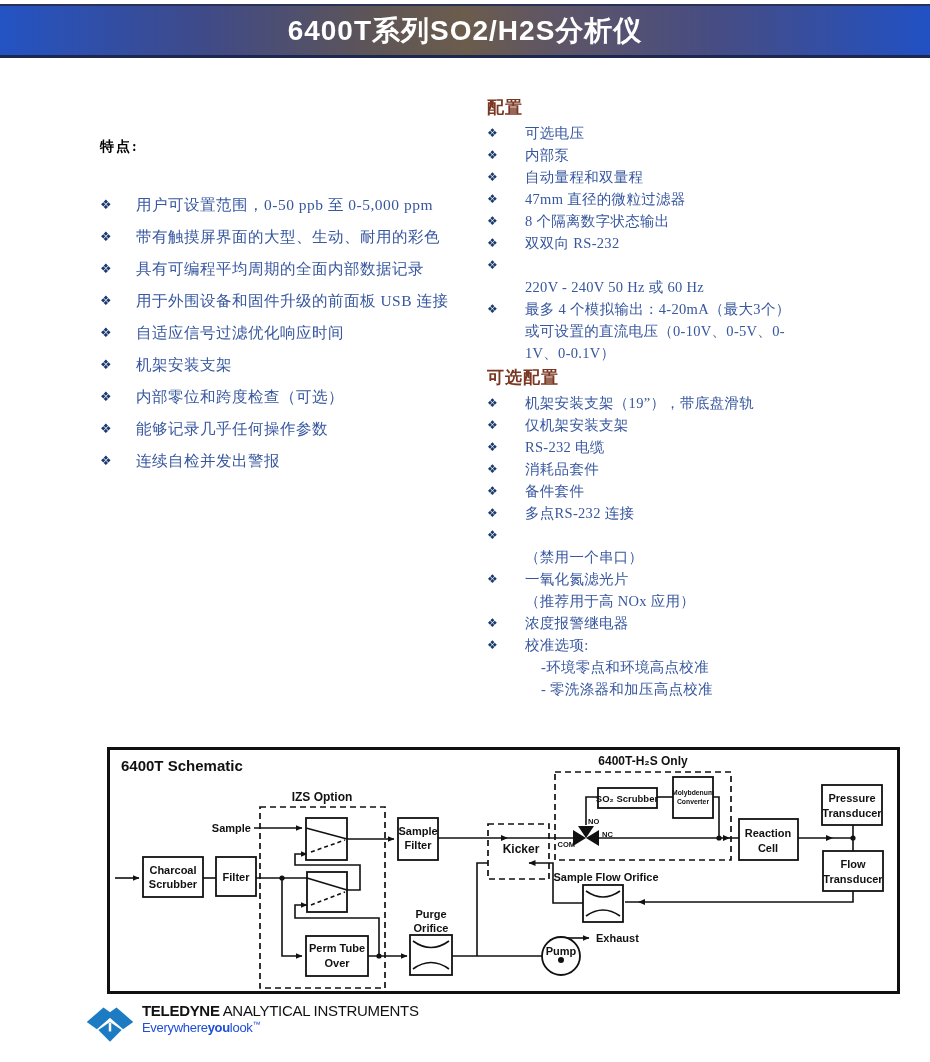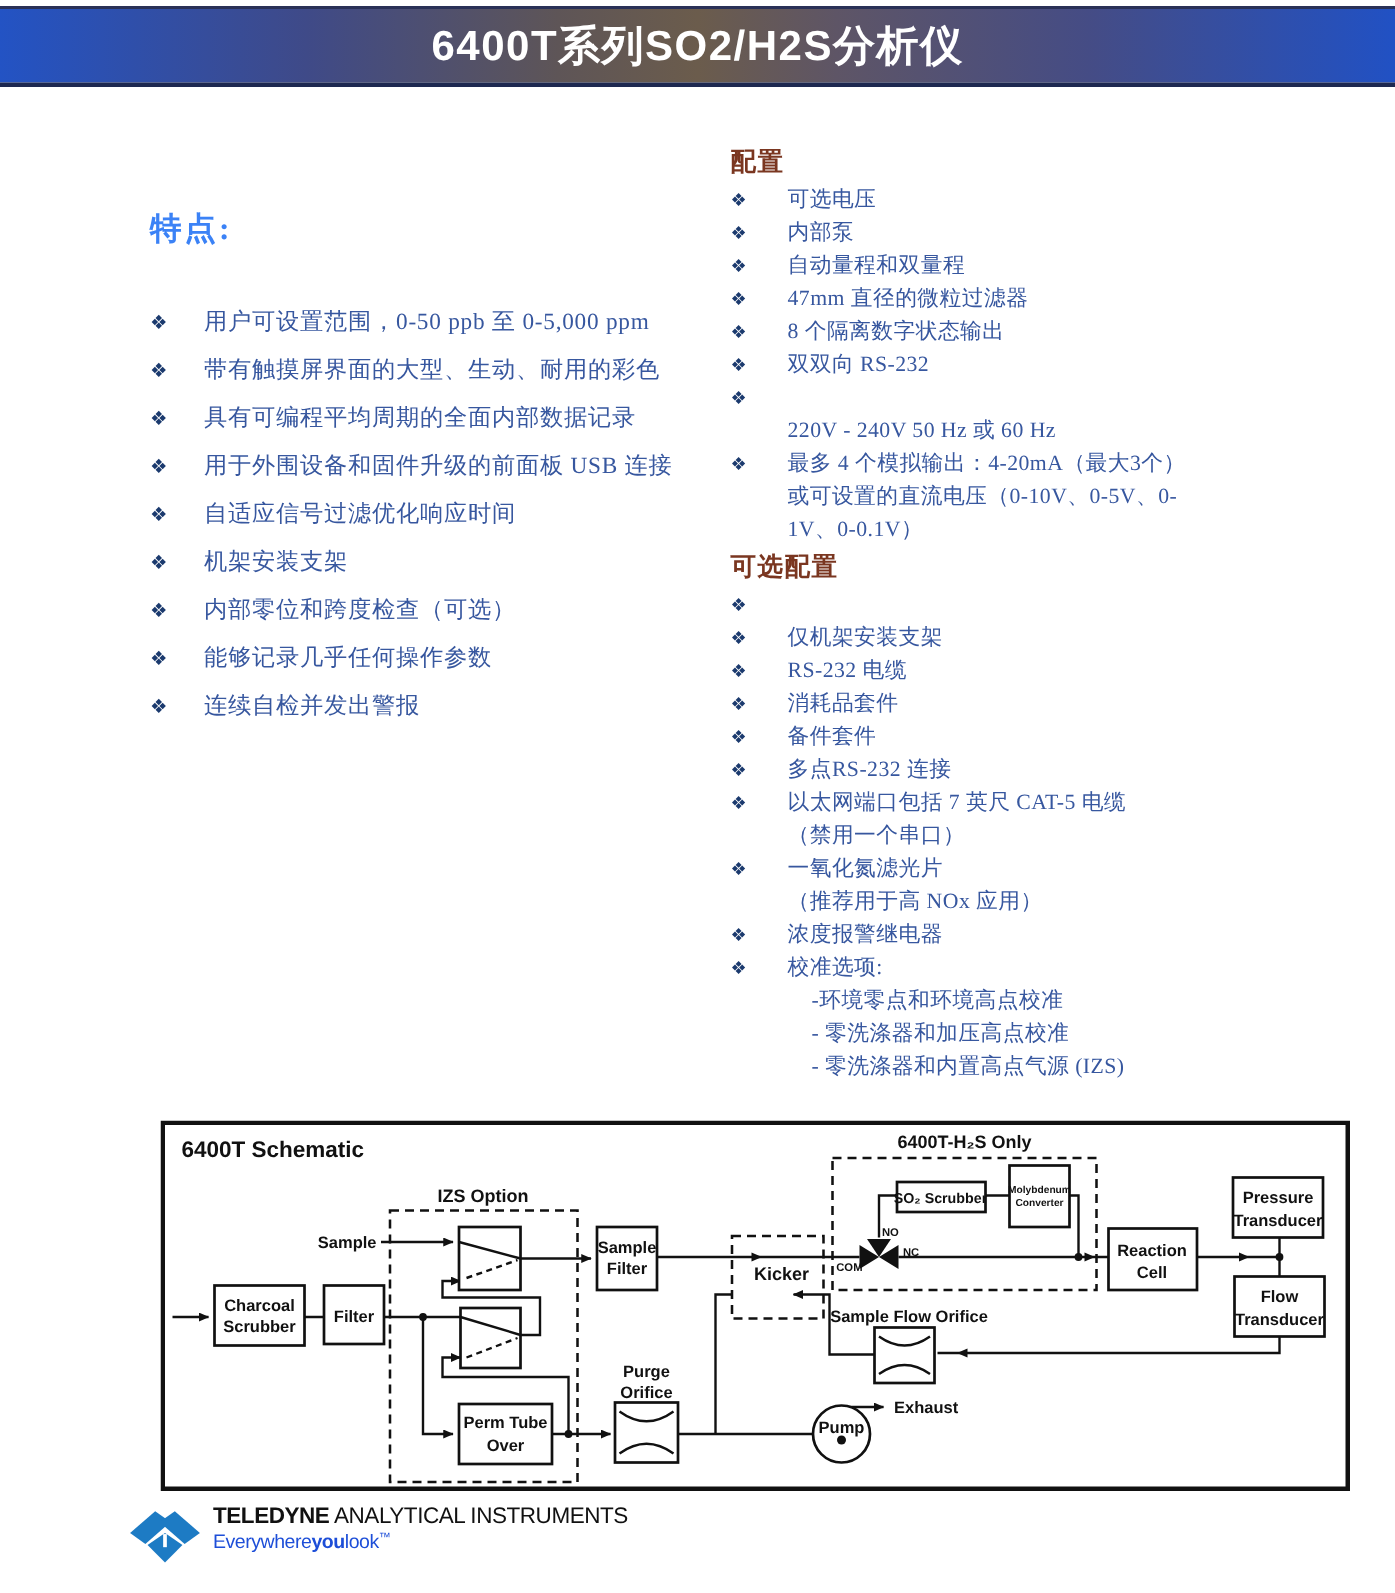--- a/index.html
+++ b/index.html
@@ -9,21 +9,21 @@
   
   #banner{position:absolute;left:0;top:4px;width:930px;height:49px;
     border-top:2px solid #2a3157;border-bottom:3px solid #1d2850;
     background:linear-gradient(90deg,#2353c4 0%,#3f4a88 22%,#5e5557 40%,#6b5c4c 50%,#5e5566 60%,#454c85 78%,#2151c4 100%);
     display:flex;align-items:center;justify-content:center;}
   .banner-title{color:#ffffff;font-family:"Liberation Sans",sans-serif;
     font-weight:bold;font-size:28px;letter-spacing:1px;}
 
   
   #features{position:absolute;left:100px;top:138px;width:388px;}
-  #features .hd{color:#3b82f6;font-weight:bold;font-size:21px;letter-spacing:2px;margin:0 0 33px 0;}
+  #features .hd{color:#000000;font-weight:bold;font-size:14px;letter-spacing:2px;margin:0 0 33px 0;}
   #features .li{display:flex;line-height:32px;font-size:15.5px;color:#37579f;letter-spacing:0.5px;}
   #features .li .b{flex:none;width:36px;color:#1b3a6e;font-size:13px;}
 
   
   #specs{position:absolute;left:487px;top:96px;width:436px;}
   #specs .hd2{color:#7a3620;font-weight:bold;font-size:17px;letter-spacing:1px;margin:0 0 3px 0;}
   #specs .list{margin:0 0 2px 0;}
   #specs .li{display:flex;line-height:22px;font-size:14.5px;color:#37579f;letter-spacing:0.3px;}
   #specs .li .b{flex:none;width:38px;color:#1b3a6e;font-size:12px;}
 
@@ -146,20 +146,21 @@
       <div class="li">
         <span class="b"></span>
         <span class="t">1V、0-0.1V）</span>
       </div>
     </div>
   <div class="hd2">可选配置</div>
   <div class="list">
 
   <div class="li">
         <span class="b">❖</span>
+        <span class="t">机架安装支架（19”），带底盘滑轨</span>
       </div>
       <div class="li">
         <span class="b">❖</span>
         <span class="t">仅机架安装支架</span>
       </div>
       <div class="li">
         <span class="b">❖</span>
         <span class="t">RS-232 电缆</span>
       </div>
       <div class="li">
@@ -169,21 +170,20 @@
       <div class="li">
         <span class="b">❖</span>
         <span class="t">备件套件</span>
       </div>
       <div class="li">
         <span class="b">❖</span>
         <span class="t">多点RS-232 连接</span>
       </div>
       <div class="li">
         <span class="b">❖</span>
-        <span class="t">以太网端口包括 7 英尺 CAT-5 电缆</span>
       </div>
       <div class="li">
         <span class="b"></span>
         <span class="t">（禁用一个串口）</span>
       </div>
       <div class="li">
         <span class="b">❖</span>
         <span class="t">一氧化氮滤光片</span>
       </div>
       <div class="li">
@@ -198,24 +198,20 @@
         <span class="b">❖</span>
         <span class="t">校准选项:</span>
       </div>
       <div class="li" style="padding-left: 16px;">
         <span class="b"></span>
         <span class="t">-环境零点和环境高点校准</span>
       </div>
       <div class="li" style="padding-left: 16px;">
         <span class="b"></span>
         <span class="t">- 零洗涤器和加压高点校准</span>
-      </div>
-      <div class="li" style="padding-left: 16px;">
-        <span class="b"></span>
-        <span class="t">- 零洗涤器和内置高点气源 (IZS)</span>
       </div>
     </div>
 </div>
 
 <svg id="schematic" width="793" height="248" viewBox="0 0 793 248">
   <defs>
     <marker id="ah" markerWidth="9" markerHeight="8" refX="6.5" refY="3" orient="auto" markerUnits="userSpaceOnUse">
       <path d="M0,0 L7,3 L0,6 Z" fill="#111"></path>
     </marker>
   </defs>

